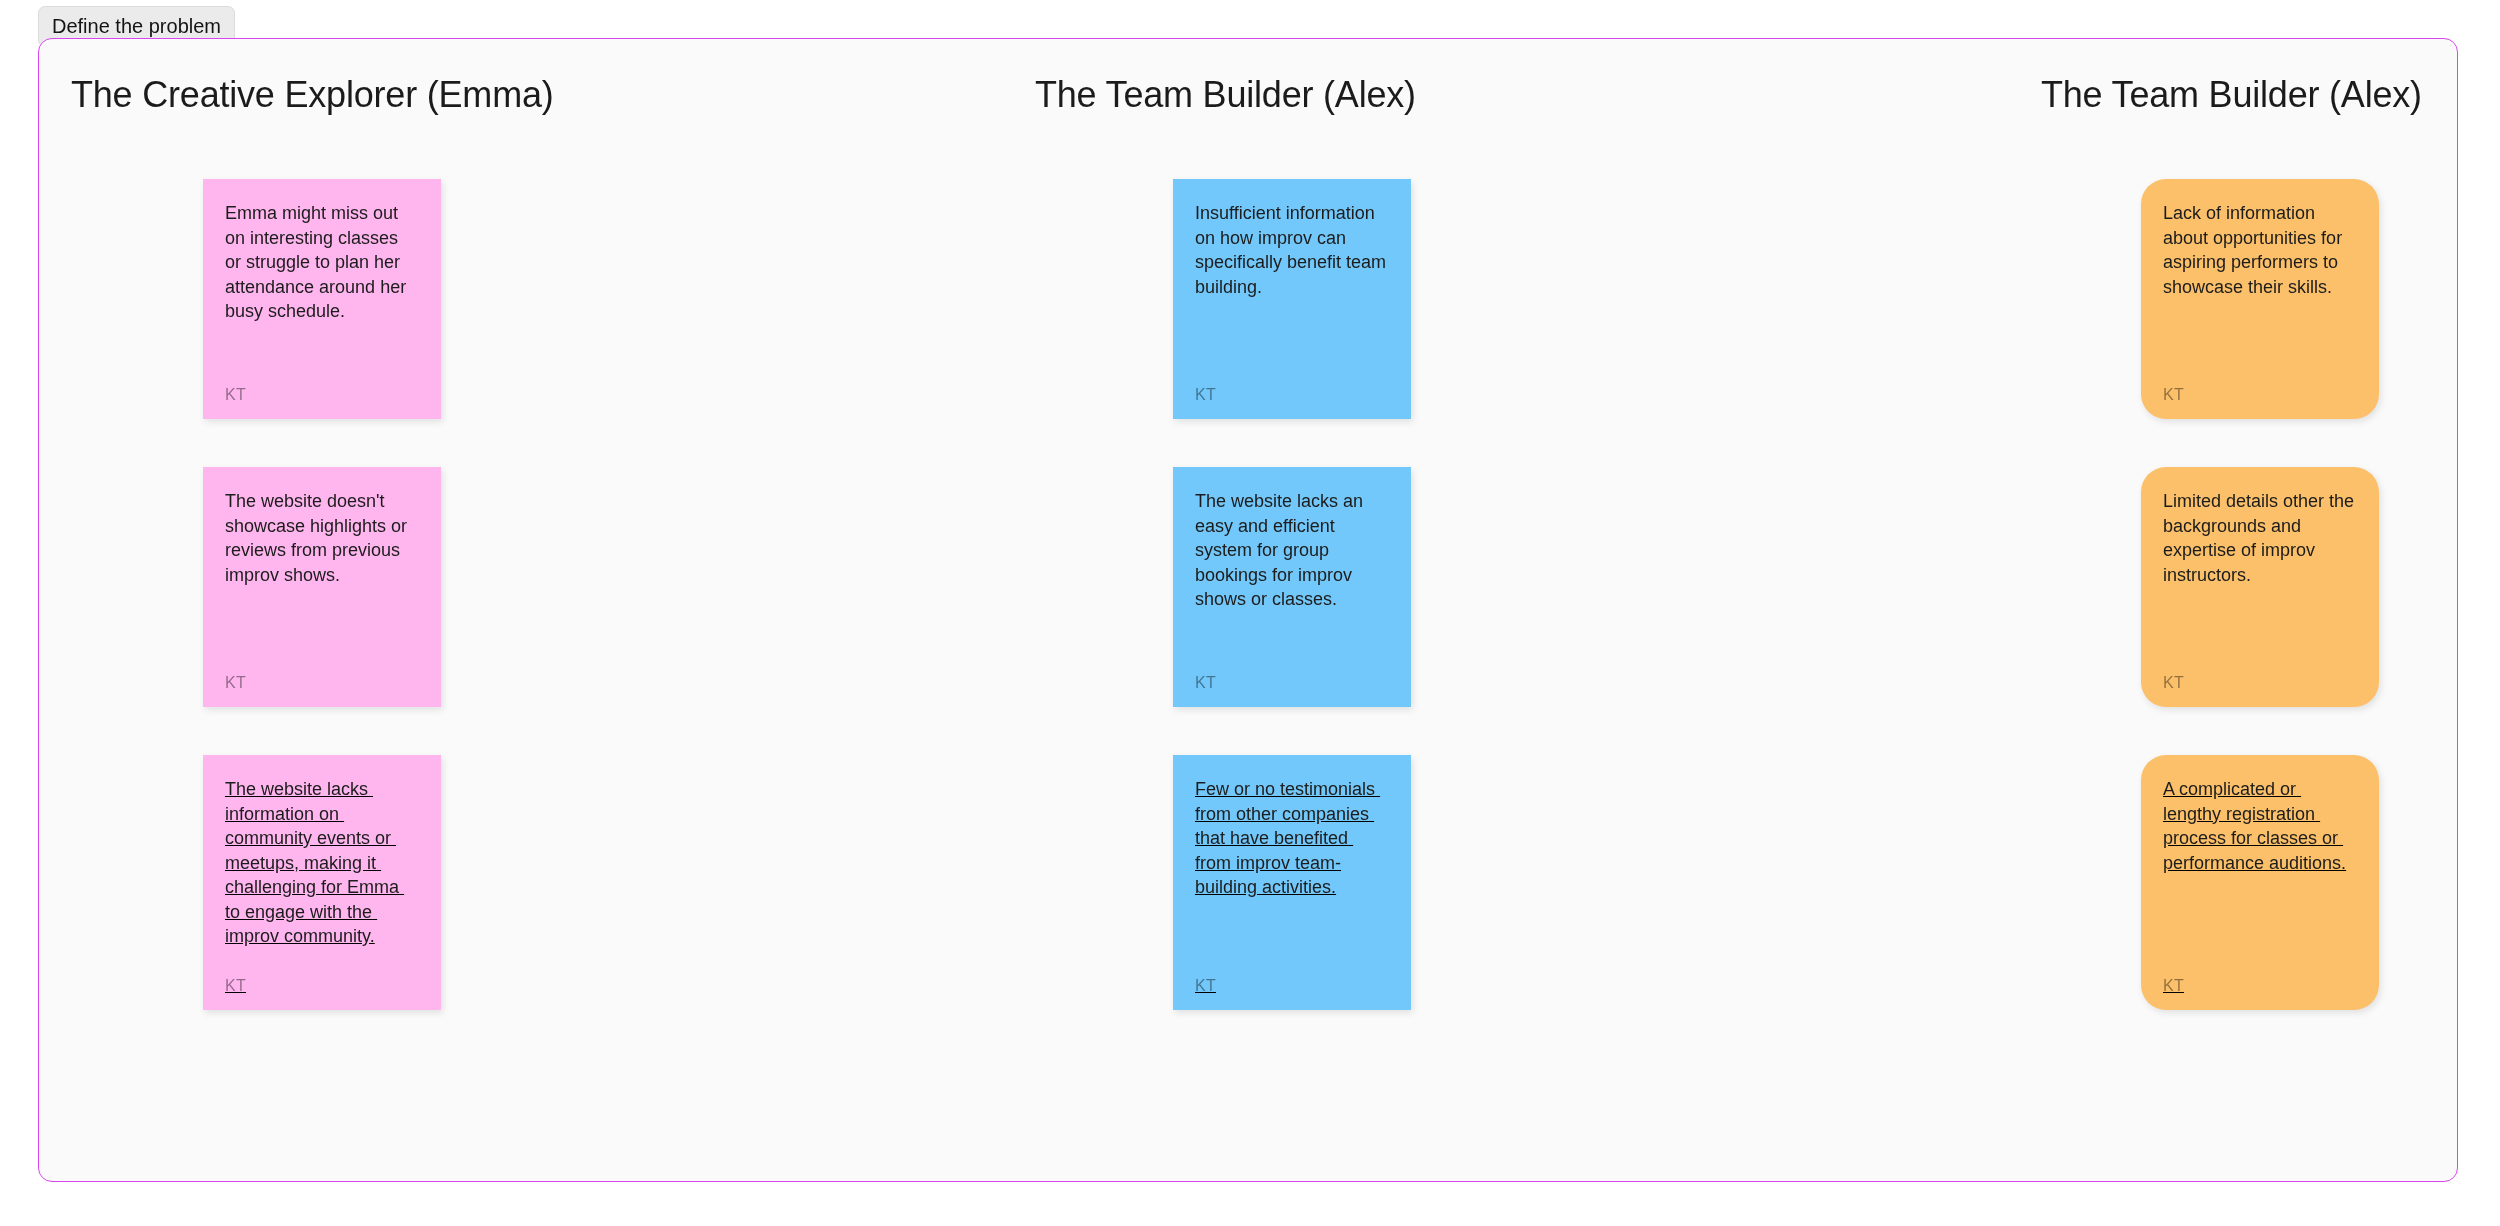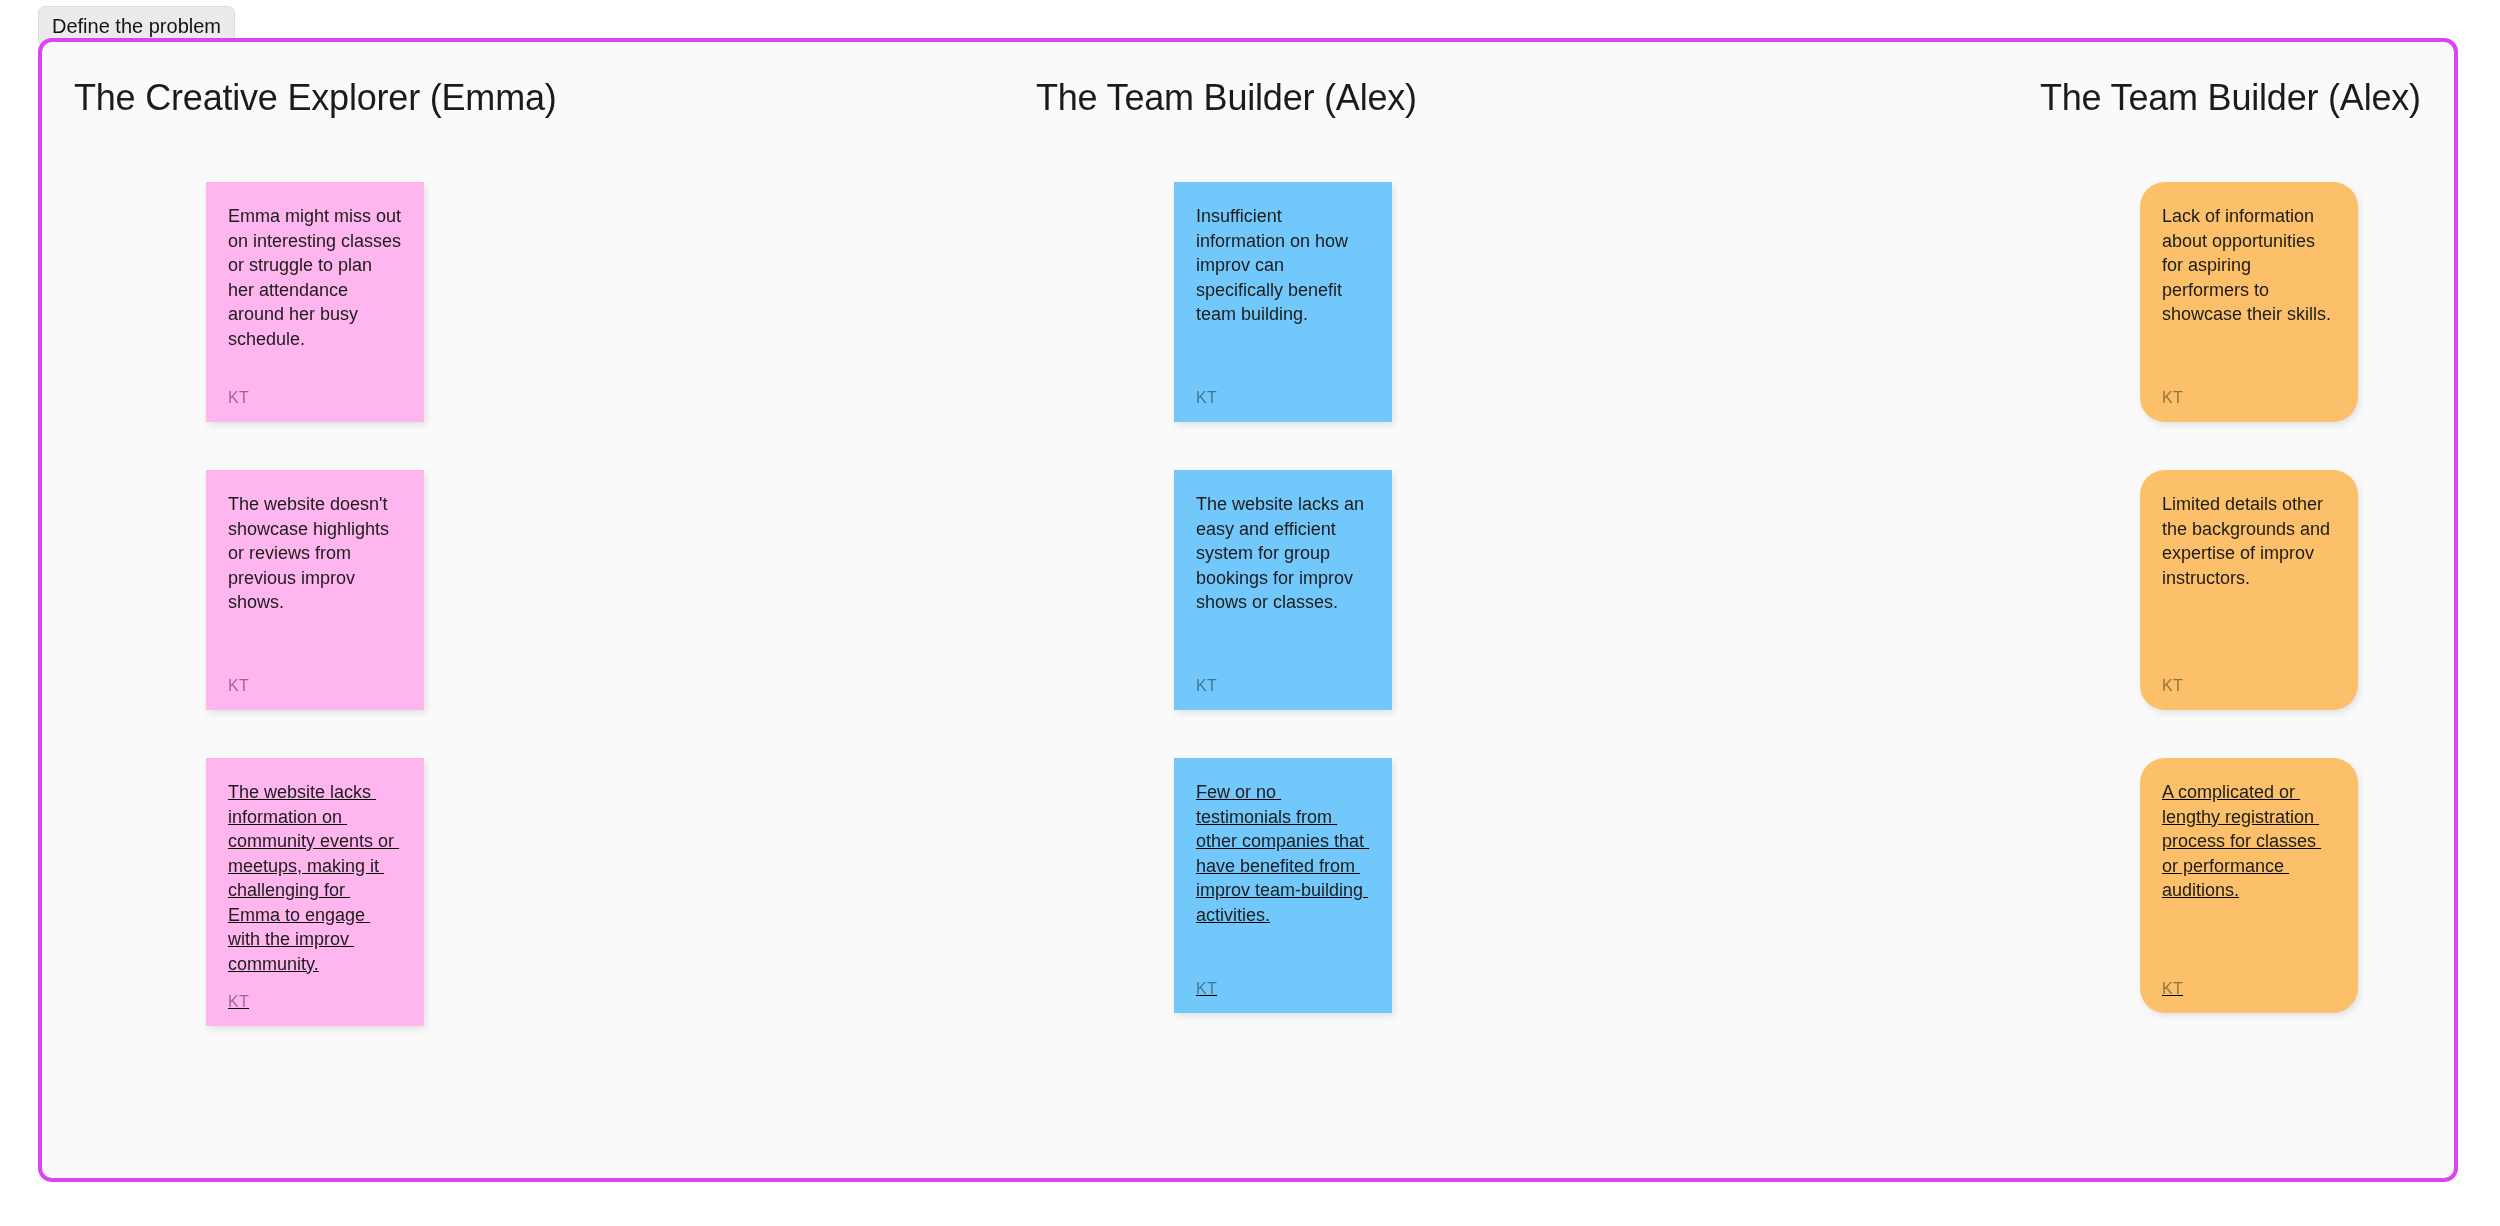--- a/index.html
+++ b/index.html
@@ -37,21 +37,21 @@
   }
 
   
   .board-panel {
     position: absolute;
     left: 38px;
     top: 38px;
     width: 2420px;
     height: 1144px;
     background: #fafafa;
-    border: 4px solid #d946ef;
+    border: 1px solid #d946ef;
     border-radius: 14px;
     box-sizing: border-box;
     overflow: hidden;
   }
 
   .columns {
     position: absolute;
     left: 0;
     top: 0;
     width: 100%;
@@ -84,21 +84,21 @@
     flex-direction: column;
     gap: 48px;
   }
   .col-0 .notes { left: 164px; }
   .col-1 .notes { left: 328px; }
   .col-2 .notes { left: 490px; }
 
   
   .note {
     position: relative;
-    width: 218px;
+    width: 238px;
     min-height: 240px;
     box-sizing: border-box;
     padding: 22px 22px 16px 22px;
     display: flex;
     flex-direction: column;
     box-shadow: 2px 3px 7px rgba(0, 0, 0, 0.10);
     cursor: pointer;
     user-select: none;
   }
   .note-text {

